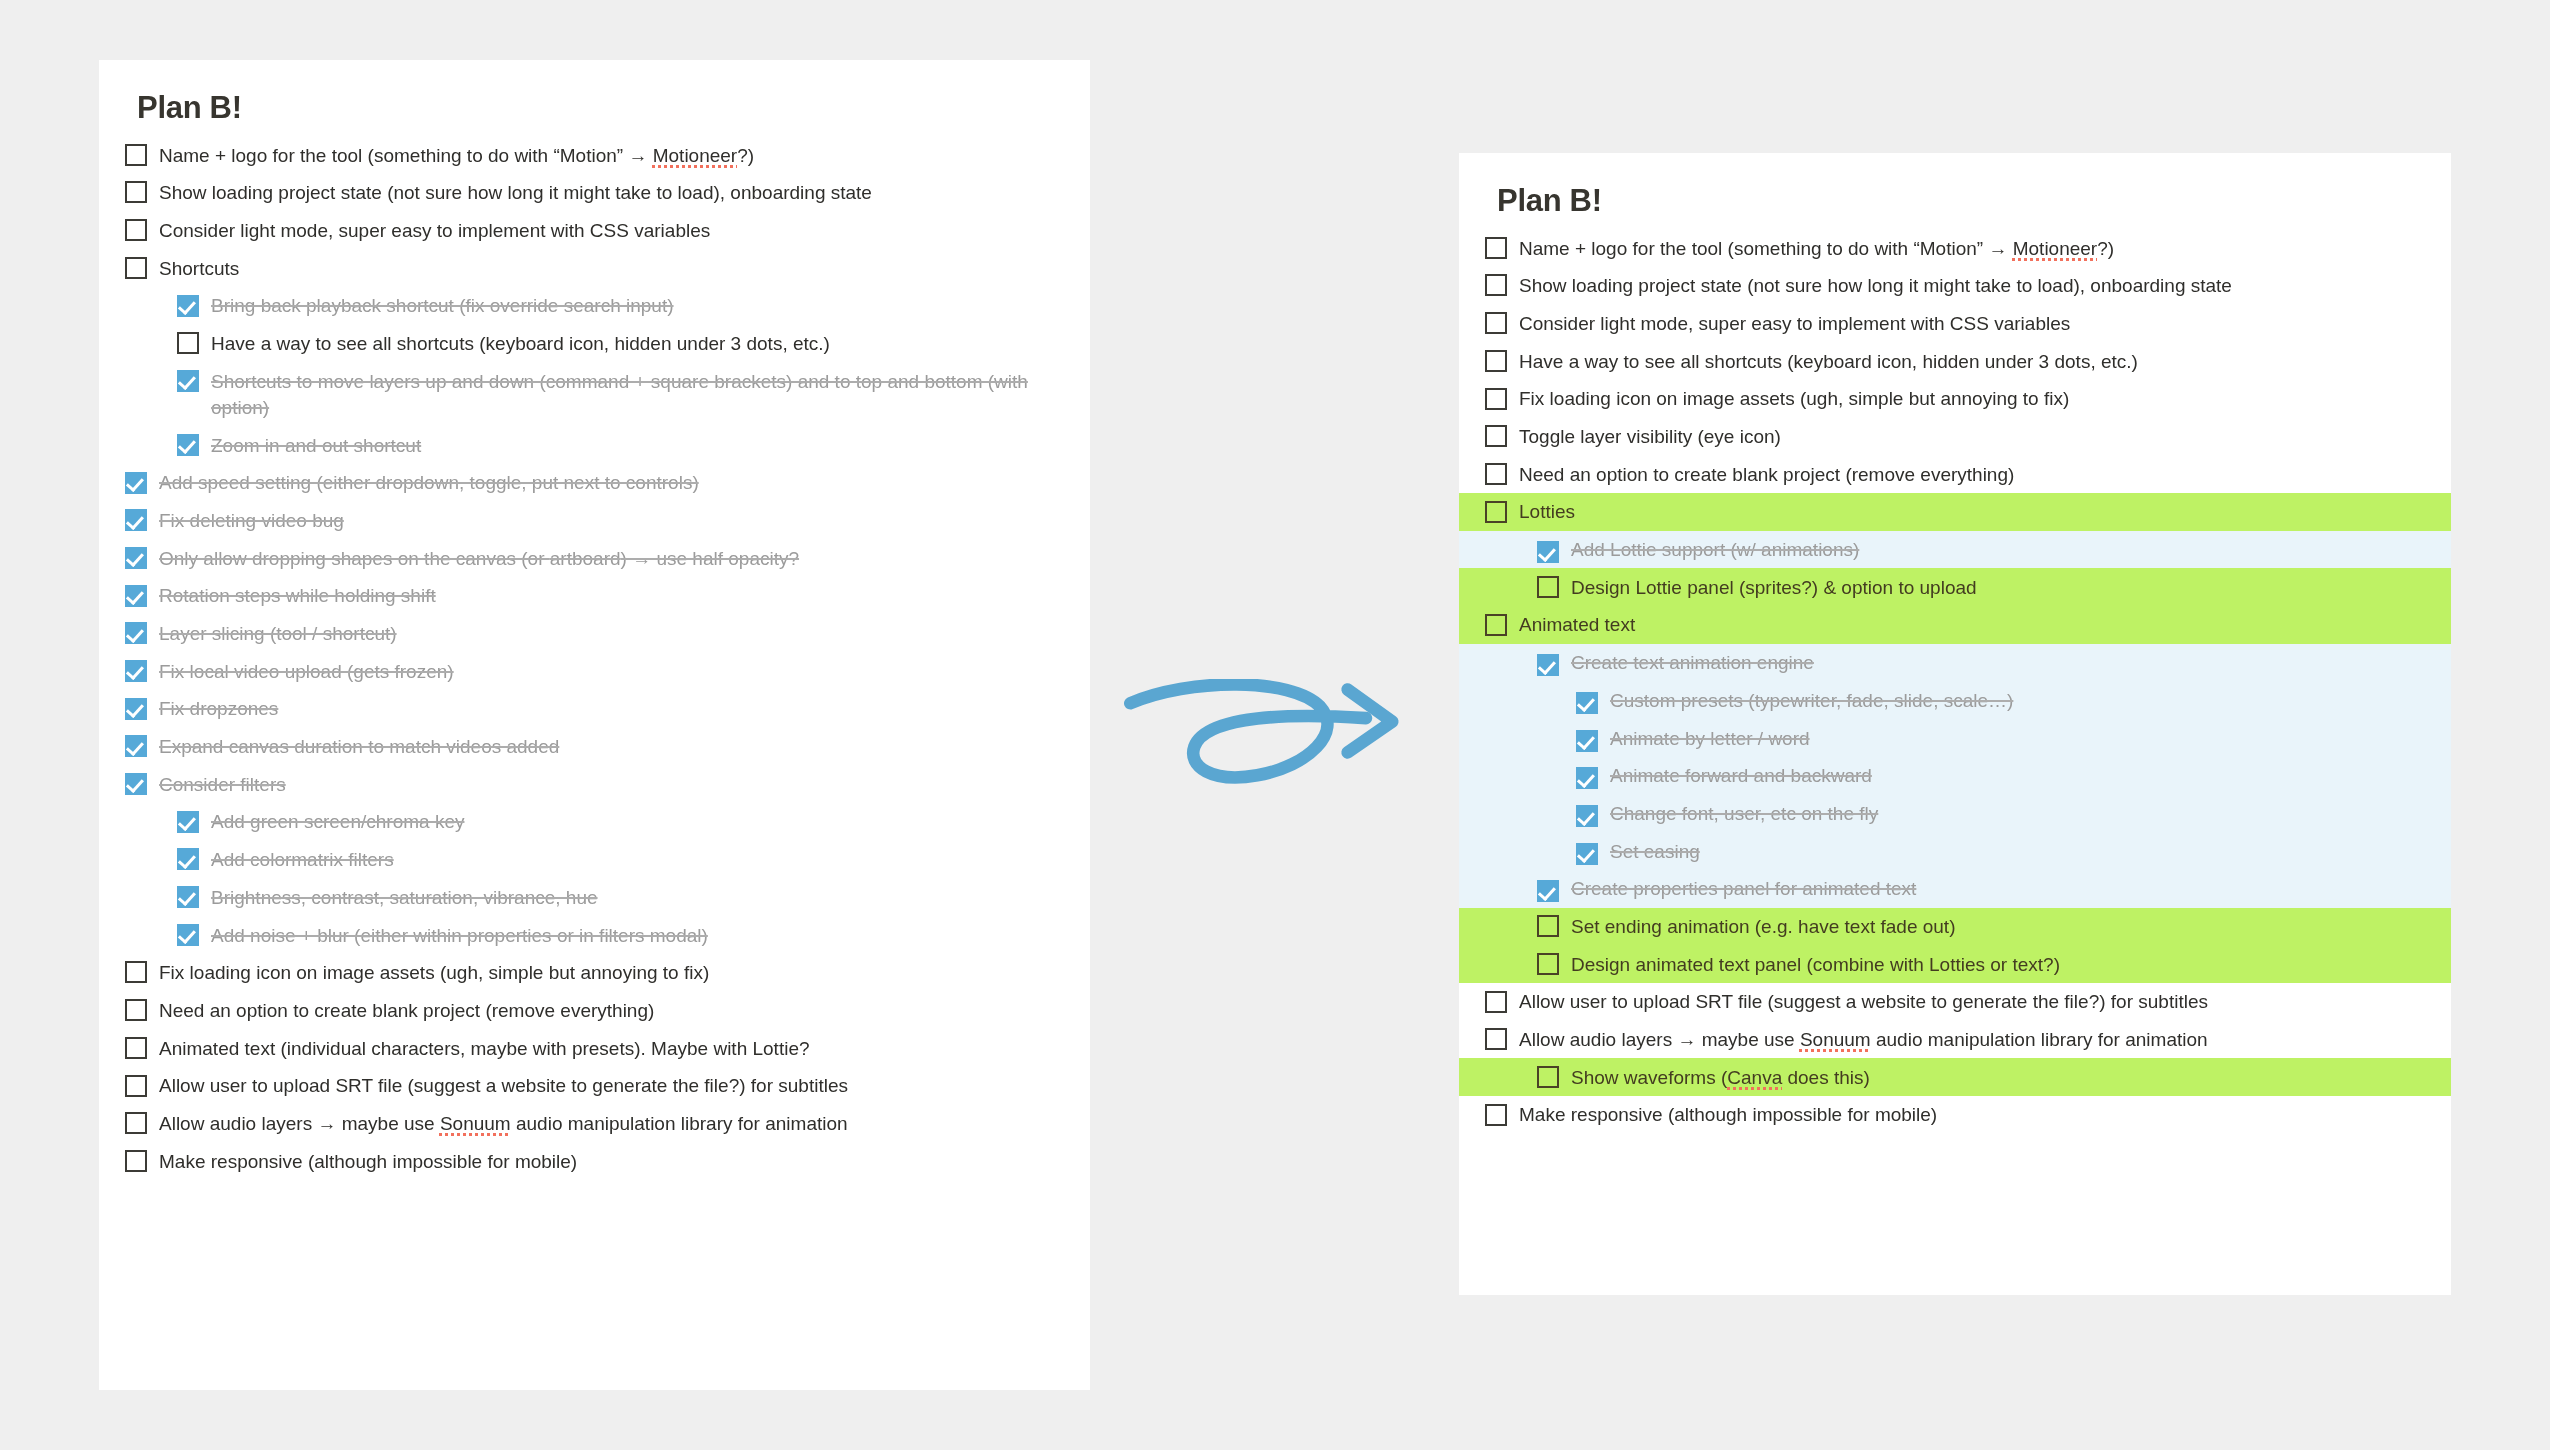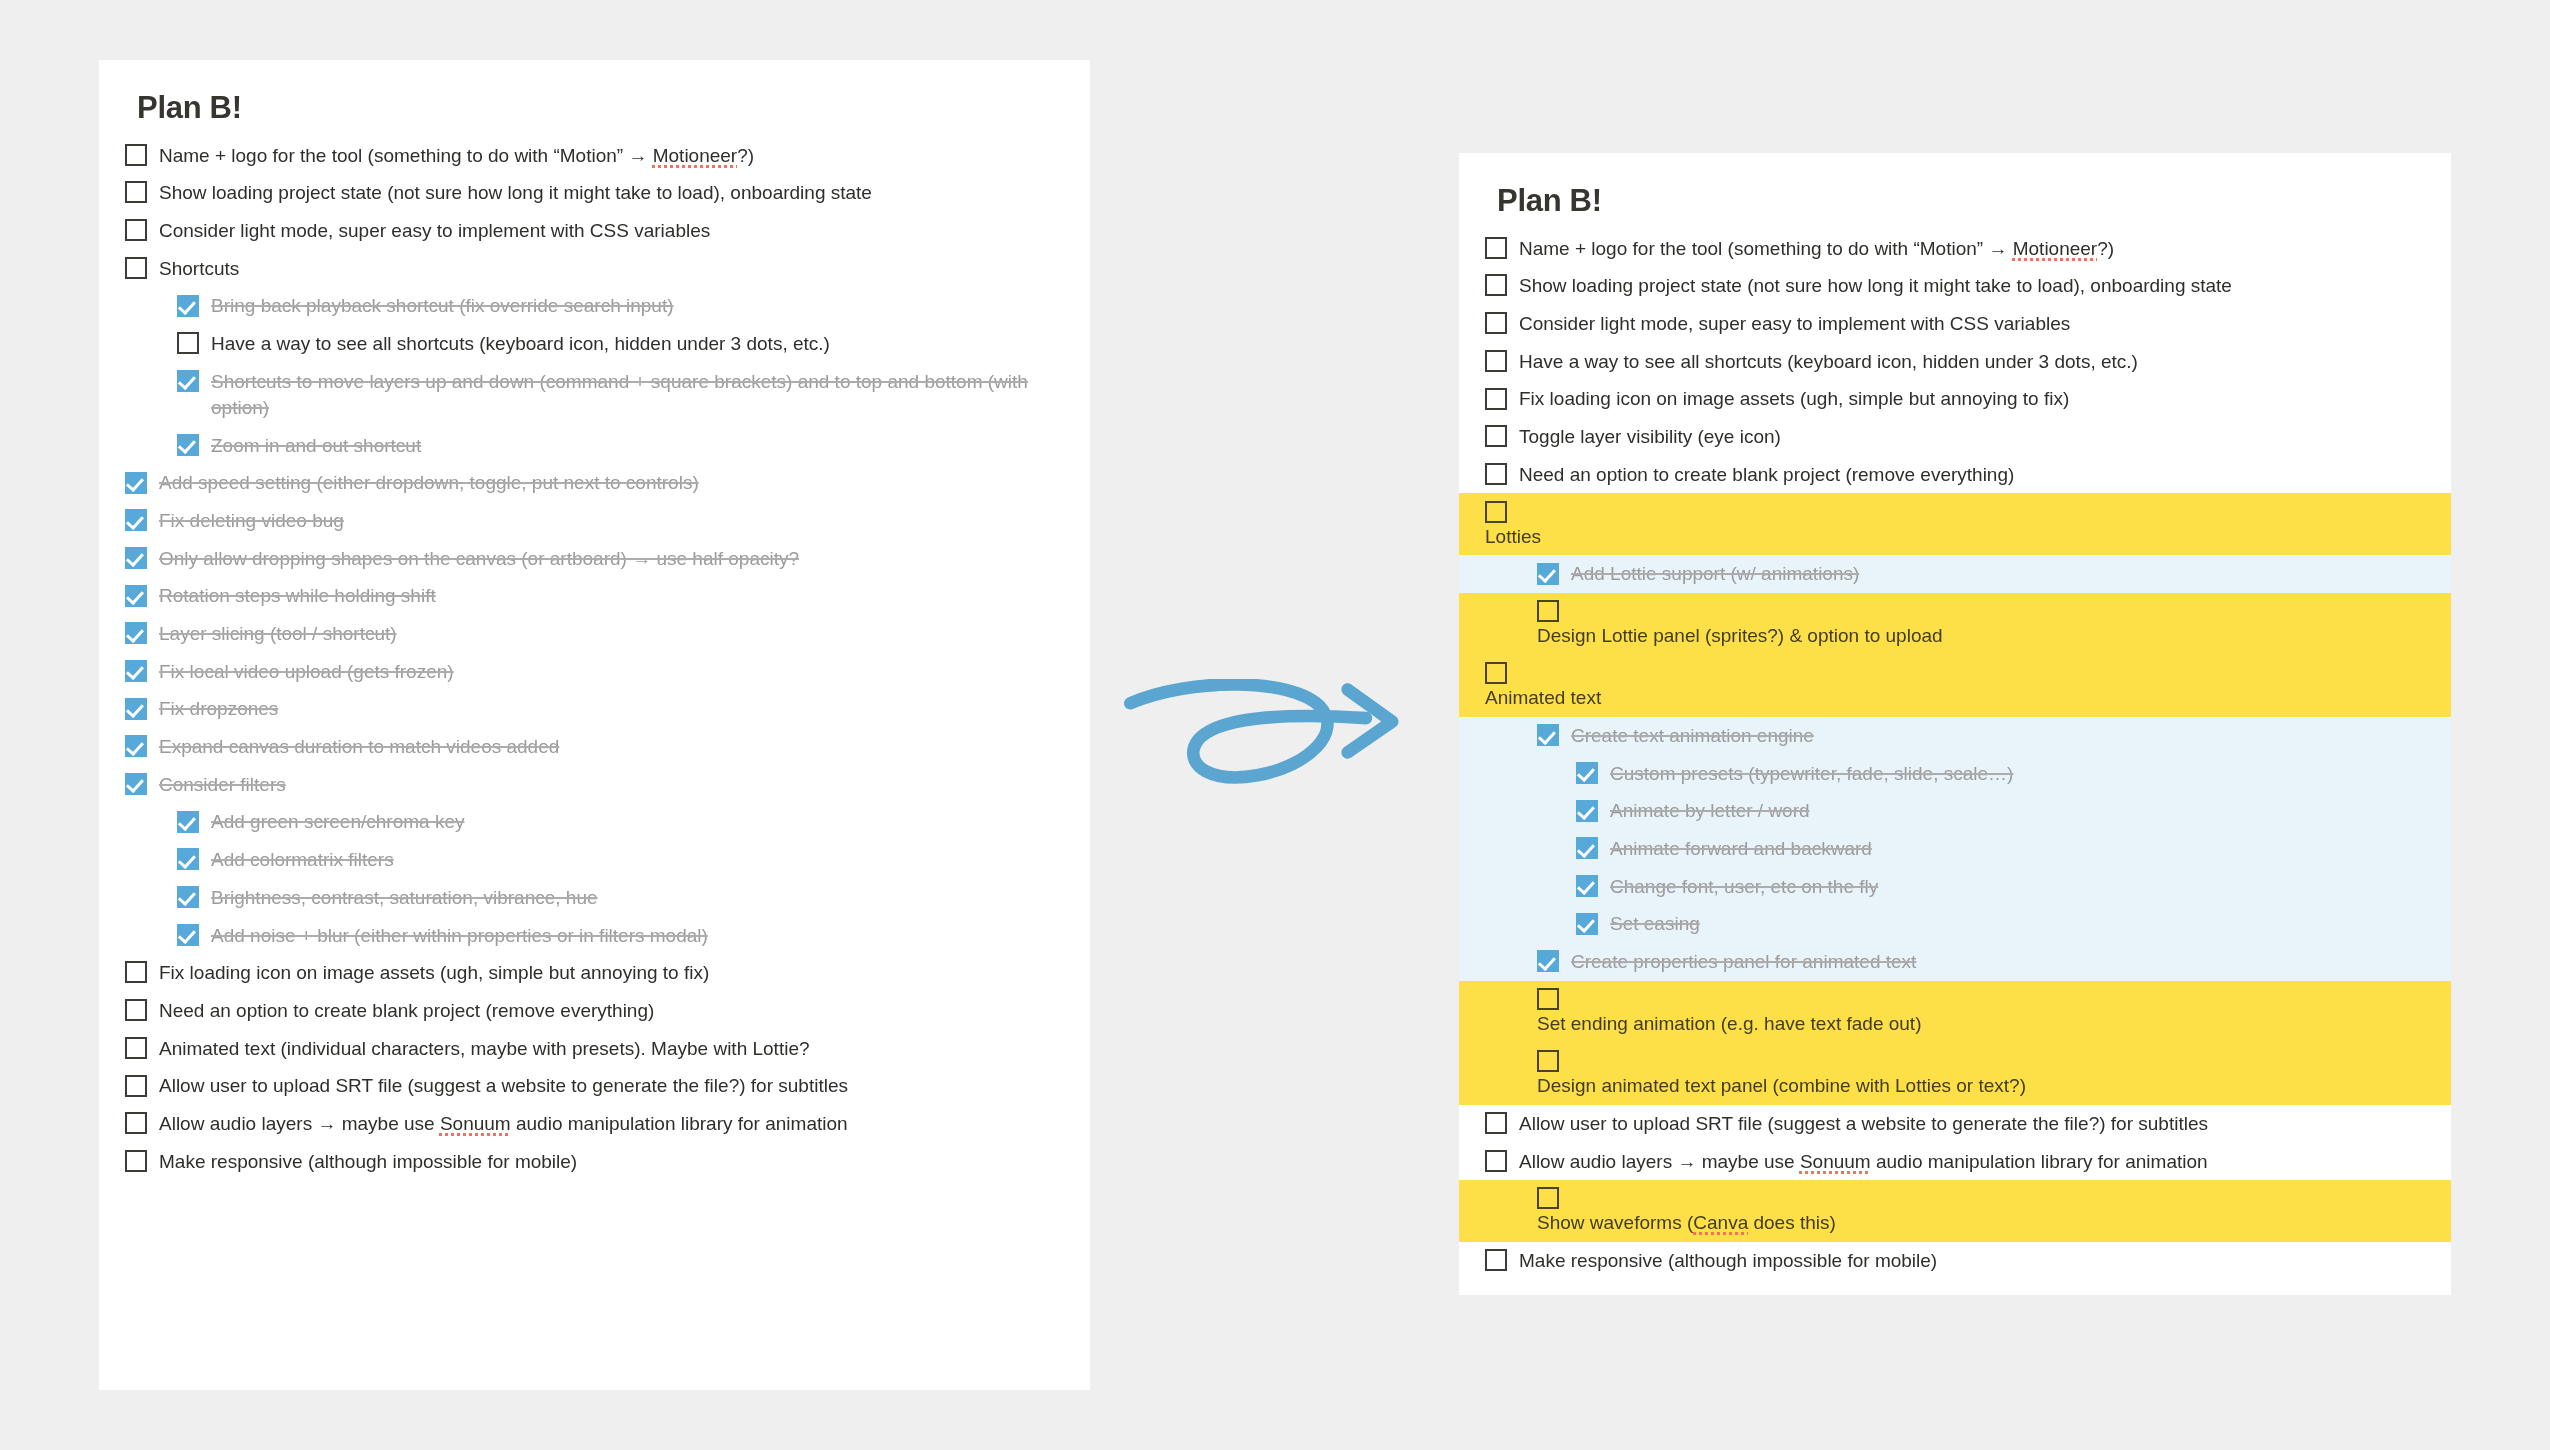--- a/index.html
+++ b/index.html
@@ -40,22 +40,22 @@
   
   .todo-list { width: 100%; }
 
   .todo-row {
     display: flex;
     align-items: flex-start;
     width: 100%;
     padding: 5.2px 23px 5.2px 0;
     min-height: 30px;
   }
-  .todo-row.hl-cream { background: #fde047; flex-direction: column; }
-  .todo-row.hl-blue  { background: #E9F4FA; }
+  .todo-row.hl-cream { background: #bef264; }
+  .todo-row.hl-blue  { background: #E9F4FA; align-items: flex-end; }
 
   
   .lvl0 { padding-left: 26px; }
   .lvl1 { padding-left: 78px; }
   .lvl2 { padding-left: 117px; }
 
   
   .cb {
     flex: 0 0 auto;
     width: 22px;

